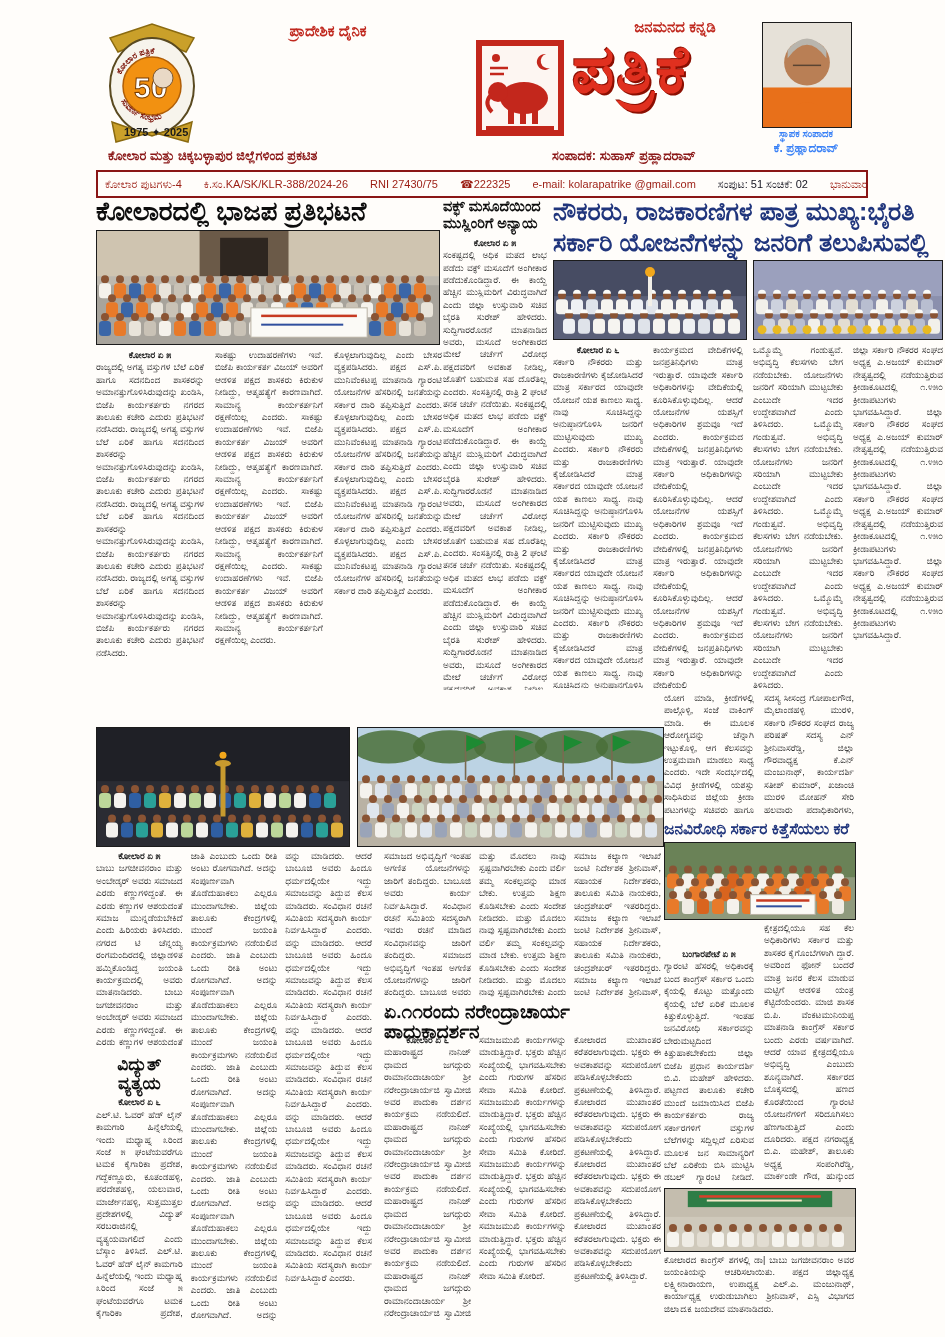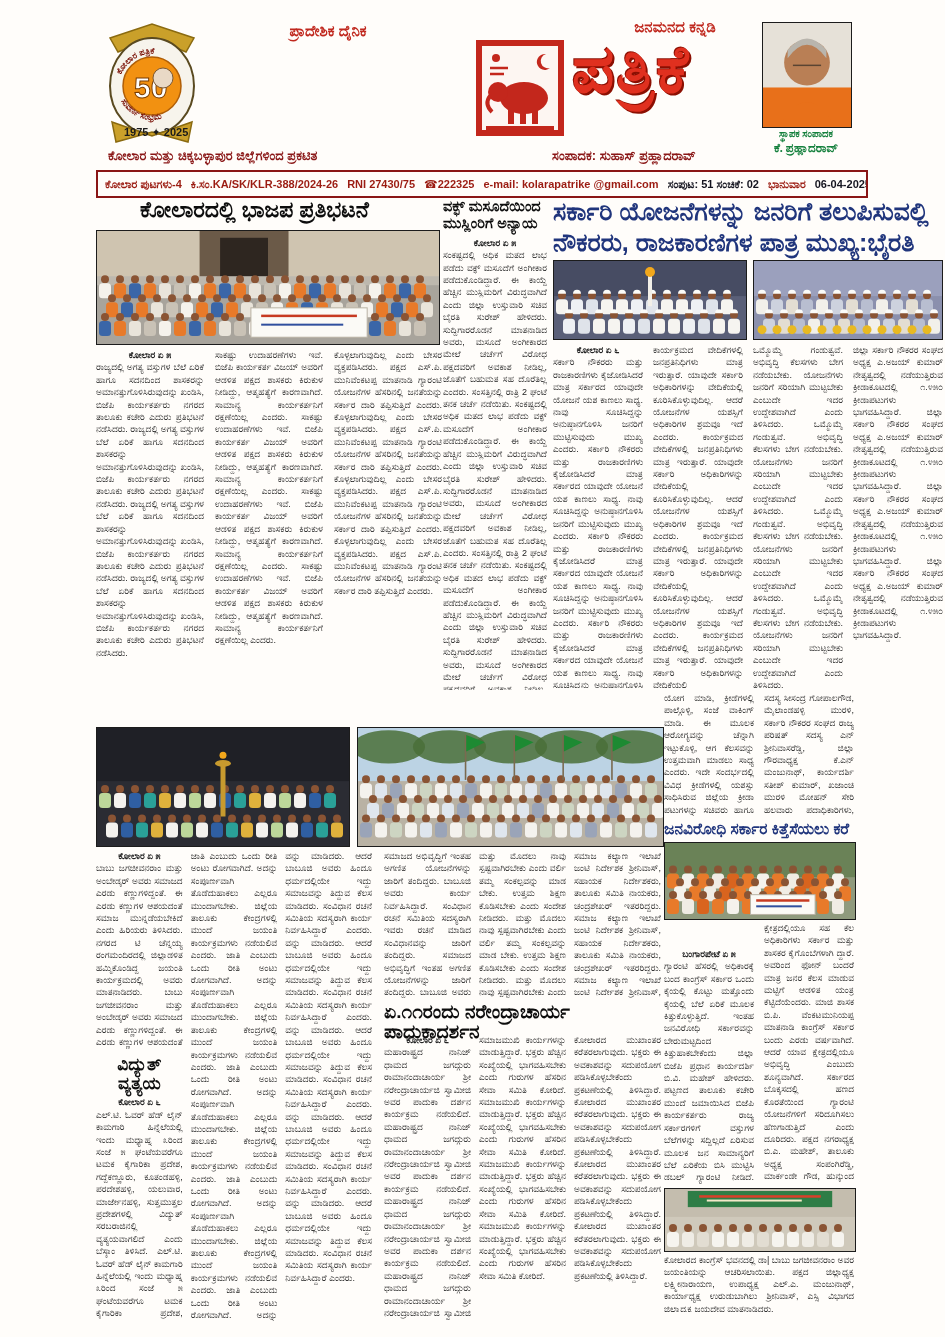--- a/index.html
+++ b/index.html
@@ -4,26 +4,26 @@
 <style>
   html,body{margin:0;padding:0;background:#e9e9e9;}
   #page{position:relative;width:945px;height:1337px;margin:0 auto;background:#fffdfa;
         font-family:"Liberation Sans","DejaVu Sans",sans-serif;color:#1a1a1a;overflow:hidden;}
   .abs{position:absolute;}
   
   .tagline{color:#c0281e;font-weight:bold;font-size:15px;text-align:center;}
   .masthead{color:#e0301f;font-weight:bold;line-height:1;
             text-shadow:2px 2px 0 #8c0f02, -1px -1px 0 #8c0f02;letter-spacing:2px;}
   .publine{font-weight:bold;font-size:13px;color:#8a1616;}
-  .founder{color:#15803d;text-align:center;line-height:1.25;font-family:Liberation Serif, serif;}
+  .founder{color:#3b82f6;text-align:center;line-height:1.25;}
   .founder .t1{font-size:10px;font-weight:bold;}
   .founder .t2{font-size:12px;font-weight:bold;}
   
   #infobar{left:96px;top:170px;width:754px;height:24px;border:2px solid #8a1616;
-           display:flex;align-items:center;gap:9px;padding:0 7px;font-size:11px;font-weight:bold;white-space:nowrap;overflow:hidden;}
+           display:flex;align-items:center;gap:22px;padding:0 7px;font-size:11px;font-weight:normal;white-space:nowrap;overflow:hidden;}
   #infobar .red{color:#9b1c12;}
   #infobar .blk{color:#14141f;}
   
   .hl-black{color:#0d0d0d;font-weight:bold;}
   .hl-navy{color:#20357c;font-weight:bold;}
   
   .col{font-size:9px;line-height:1.38;text-align:justify;overflow:hidden;color:#222;word-break:break-word;}
   .dateline{display:block;text-align:center;font-weight:bold;font-size:9px;}
   .kicker{font-size:14.5px;font-weight:bold;color:#0d0d0d;line-height:1.2;}
   .subhead{font-size:17px;font-weight:bold;color:#0d0d0d;text-align:center;line-height:1.1;}
@@ -97,21 +97,21 @@
     <span class="red">ಕಿ.ಸಂ.KA/SK/KLR-388/2024-26</span>
     <span class="red">RNI 27430/75</span>
     <span class="red">☎222325</span>
     <span class="red">e-mail: kolarapatrike @gmail.com</span>
     <span class="blk">ಸಂಪುಟ: 51 ಸಂಚಿಕೆ: 02</span>
     <span class="red">ಭಾನುವಾರ</span>
     <span class="blk">06-04-2025</span>
 
   </div>
 
-  <div class="abs hl-black" style="left:96px;top:198px;width:346px;font-size:22px;line-height:1.05;margin-left:44px;">ಕೋಲಾರದಲ್ಲಿ ಭಾಜಪ ಪ್ರತಿಭಟನೆ</div>
+  <div class="abs hl-black" style="left:96px;top:198px;width:346px;font-size:26px;line-height:1.05;">ಕೋಲಾರದಲ್ಲಿ ಭಾಜಪ ಪ್ರತಿಭಟನೆ</div>
   <div class="abs photo" style="left:96px;top:230px;width:342px;height:113px;"><svg width="342" height="113" viewBox="0 0 342 113" preserveAspectRatio="none">
         <rect width="342" height="113" fill="#a8a49c"></rect>
         <rect width="342" height="50.85" fill="#cfc4b0"></rect>
         <rect x="102.6" y="0" width="88.92" height="47.46" fill="#6b5a48"></rect>
         <rect x="123.11999999999999" y="6.779999999999999" width="47.88" height="40.68" fill="#2e2620"></rect>
         <rect x="0" y="45.2" width="342" height="9.040000000000001" fill="#bdb8ae"></rect>
         <circle cx="8" cy="48.29333333333334" r="4" fill="#8a5434"></circle>
         <rect x="2" y="52.29333333333334" width="12" height="15" rx="3.5" fill="#f5f2ec"></rect>
         <circle cx="23" cy="48.29333333333334" r="4" fill="#8a5434"></circle>
         <rect x="17" y="52.29333333333334" width="12" height="15" rx="3.5" fill="#e87a2a"></rect>
@@ -258,22 +258,22 @@
 
   <div class="abs" style="left:443px;top:198px;width:104px;height:492px;overflow:hidden;">
     <div class="kicker">ವಕ್ಫ್ ಮಸೂದೆಯಿಂದ ಮುಸ್ಲಿಂರಿಗೆ ಅನ್ಯಾಯ</div>
     <div class="col" style="margin-top:4px;">
       <span class="dateline">ಕೋಲಾರ ಏ ೫</span>
       <span>ಸಂಕಷ್ಟದಲ್ಲಿ ಅಧಿಕ ಮತದ ಲಾಭ ಪಡೆದು ವಕ್ಫ್ ಮಸೂದೆಗೆ ಅಂಗೀಕಾರ ಪಡೆದುಕೊಂಡಿದ್ದಾರೆ. ಈ ಕಾಯ್ದೆ ಹೆಚ್ಚಿನ ಮುಸ್ಲಿಮರಿಗೆ ವಿರುದ್ಧವಾಗಿದೆ ಎಂದು ಜಿಲ್ಲಾ ಉಸ್ತುವಾರಿ ಸಚಿವ ಬೈರತಿ ಸುರೇಶ್ ಹೇಳಿದರು. ಸುದ್ದಿಗಾರರೊಡನೆ ಮಾತನಾಡಿದ ಅವರು, ಮಸೂದೆ ಅಂಗೀಕಾರದ ಮೇಲೆ ಚರ್ಚೆಗೆ ವಿರೋಧ ಪಕ್ಷದವರಿಗೆ ಅವಕಾಶ ನೀಡಿಲ್ಲ, ಜೊತೆಗೆ ಬಹುಮತ ಸಹ ದೊರೆತಿಲ್ಲ ಎಂದರು. ಸಂಸತ್ತಿನಲ್ಲಿ ರಾತ್ರಿ 2 ಘಂಟೆ ತನಕ ಚರ್ಚೆ ನಡೆಯಿತು.  ಸಂಕಷ್ಟದಲ್ಲಿ ಅಧಿಕ ಮತದ ಲಾಭ ಪಡೆದು ವಕ್ಫ್ ಮಸೂದೆಗೆ ಅಂಗೀಕಾರ ಪಡೆದುಕೊಂಡಿದ್ದಾರೆ. ಈ ಕಾಯ್ದೆ ಹೆಚ್ಚಿನ ಮುಸ್ಲಿಮರಿಗೆ ವಿರುದ್ಧವಾಗಿದೆ ಎಂದು ಜಿಲ್ಲಾ ಉಸ್ತುವಾರಿ ಸಚಿವ ಬೈರತಿ ಸುರೇಶ್ ಹೇಳಿದರು. ಸುದ್ದಿಗಾರರೊಡನೆ ಮಾತನಾಡಿದ ಅವರು, ಮಸೂದೆ ಅಂಗೀಕಾರದ ಮೇಲೆ ಚರ್ಚೆಗೆ ವಿರೋಧ ಪಕ್ಷದವರಿಗೆ ಅವಕಾಶ ನೀಡಿಲ್ಲ, ಜೊತೆಗೆ ಬಹುಮತ ಸಹ ದೊರೆತಿಲ್ಲ ಎಂದರು. ಸಂಸತ್ತಿನಲ್ಲಿ ರಾತ್ರಿ 2 ಘಂಟೆ ತನಕ ಚರ್ಚೆ ನಡೆಯಿತು.  ಸಂಕಷ್ಟದಲ್ಲಿ ಅಧಿಕ ಮತದ ಲಾಭ ಪಡೆದು ವಕ್ಫ್ ಮಸೂದೆಗೆ ಅಂಗೀಕಾರ ಪಡೆದುಕೊಂಡಿದ್ದಾರೆ. ಈ ಕಾಯ್ದೆ ಹೆಚ್ಚಿನ ಮುಸ್ಲಿಮರಿಗೆ ವಿರುದ್ಧವಾಗಿದೆ ಎಂದು ಜಿಲ್ಲಾ ಉಸ್ತುವಾರಿ ಸಚಿವ ಬೈರತಿ ಸುರೇಶ್ ಹೇಳಿದರು. ಸುದ್ದಿಗಾರರೊಡನೆ ಮಾತನಾಡಿದ ಅವರು, ಮಸೂದೆ ಅಂಗೀಕಾರದ ಮೇಲೆ ಚರ್ಚೆಗೆ ವಿರೋಧ ಪಕ್ಷದವರಿಗೆ ಅವಕಾಶ ನೀಡಿಲ್ಲ, ಜೊತೆಗೆ ಬಹುಮತ ಸಹ ದೊರೆತಿಲ್ಲ ಎಂದರು. ಸಂಸತ್ತಿನಲ್ಲಿ ರಾತ್ರಿ 2 ಘಂಟೆ ತನಕ ಚರ್ಚೆ ನಡೆಯಿತು. </span>
     </div>
   </div>
 
   <div class="abs hl-navy" style="left:553px;top:196px;width:392px;font-size:25px;line-height:1.22;">
+    <div>ನೌಕರರು, ರಾಜಕಾರಣಿಗಳ ಪಾತ್ರ ಮುಖ್ಯ:ಭೈರತಿ</div>
     <div>ಸರ್ಕಾರಿ ಯೋಜನೆಗಳನ್ನು ಜನರಿಗೆ ತಲುಪಿಸುವಲ್ಲಿ</div>
-    <div>ನೌಕರರು, ರಾಜಕಾರಣಿಗಳ ಪಾತ್ರ ಮುಖ್ಯ:ಭೈರತಿ</div>
   </div>
   <div class="abs photo" style="left:553px;top:260px;width:192px;height:78px;"><svg width="192" height="78" viewBox="0 0 192 78" preserveAspectRatio="none">
         <rect width="192" height="78" fill="#5a5f78"></rect>
         <rect width="192" height="35.1" fill="#474c63"></rect>
         <circle cx="8" cy="34.25999999999999" r="4" fill="#8a5434"></circle>
         <path d="M4 32.75999999999999 a4 4 0 0 1 8 0 Z" fill="#fbfbf8"></path>
         <rect x="2" y="38.25999999999999" width="12" height="15" rx="3.5" fill="#f6f4f0"></rect>
         <circle cx="23" cy="34.25999999999999" r="4" fill="#8a5434"></circle>
         <path d="M19 32.75999999999999 a4 4 0 0 1 8 0 Z" fill="#fbfbf8"></path>
         <rect x="17" y="38.25999999999999" width="12" height="15" rx="3.5" fill="#eef0f4"></rect>
@@ -801,15 +801,15 @@
         <rect x="107" y="43.03999999999999" width="12" height="15" rx="3.5" fill="#f6f4ef"></rect>
         <circle cx="128" cy="39.03999999999999" r="4" fill="#8a5434"></circle>
         <rect x="122" y="43.03999999999999" width="12" height="15" rx="3.5" fill="#f6f4ef"></rect>
         <circle cx="143" cy="39.03999999999999" r="4" fill="#8a5434"></circle>
         <rect x="137" y="43.03999999999999" width="12" height="15" rx="3.5" fill="#efece5"></rect>
         <circle cx="158" cy="39.03999999999999" r="4" fill="#8a5434"></circle>
         <rect x="152" y="43.03999999999999" width="12" height="15" rx="3.5" fill="#e2ddd2"></rect>
         <circle cx="173" cy="39.03999999999999" r="4" fill="#8a5434"></circle>
         <rect x="167" y="43.03999999999999" width="12" height="15" rx="3.5" fill="#f6f4ef"></rect>
       </svg></div>
-  <div class="abs caption" style="left:664px;top:1254px;width:190px;height:58px;">ಕೋಲಾರದ ಕಾಂಗ್ರೆಸ್ ಭವನದಲ್ಲಿ ಡಾ| ಬಾಬು ಜಗಜೀವನರಾಂ ಅವರ ಜಯಂತಿಯನ್ನು ಆಚರಿಸಲಾಯಿತು. ಪಕ್ಷದ ಜಿಲ್ಲಾಧ್ಯಕ್ಷ ಲಕ್ಷ್ಮೀನಾರಾಯಣ, ಉಪಾಧ್ಯಕ್ಷ ಎಲ್.ಎ. ಮಂಜುನಾಥ್, ಕಾರ್ಯಾಧ್ಯಕ್ಷ ಉರುಡುಬಾಗಿಲು ಶ್ರೀನಿವಾಸ್, ಎಸ್ಸಿ ವಿಭಾಗದ ಜಿಲ್ಲಾಧ್ಯಕ್ಷ ಜಯದೇವ ಮಾತನಾಡಿದರು.</div>
+  <div class="abs caption" style="left:664px;top:1254px;width:190px;height:58px;">ಕೋಲಾರದ ಕಾಂಗ್ರೆಸ್ ಶಗಳಲ್ಲಿ ಡಾ| ಬಾಬು ಜಗಜೀವನರಾಂ ಅವರ ಜಯಂತಿಯನ್ನು ಆಚರಿಸಲಾಯಿತು. ಪಕ್ಷದ ಜಿಲ್ಲಾಧ್ಯಕ್ಷ ಲಕ್ಷ್ಮೀನಾರಾಯಣ, ಉಪಾಧ್ಯಕ್ಷ ಎಲ್.ಎ. ಮಂಜುನಾಥ್, ಕಾರ್ಯಾಧ್ಯಕ್ಷ ಉರುಡುಬಾಗಿಲು ಶ್ರೀನಿವಾಸ್, ಎಸ್ಸಿ ವಿಭಾಗದ ಜಿಲ್ಲಾಧ್ಯಕ್ಷ ಜಯದೇವ ಮಾತನಾಡಿದರು.</div>
 
 </div>
 
 </body></html>

